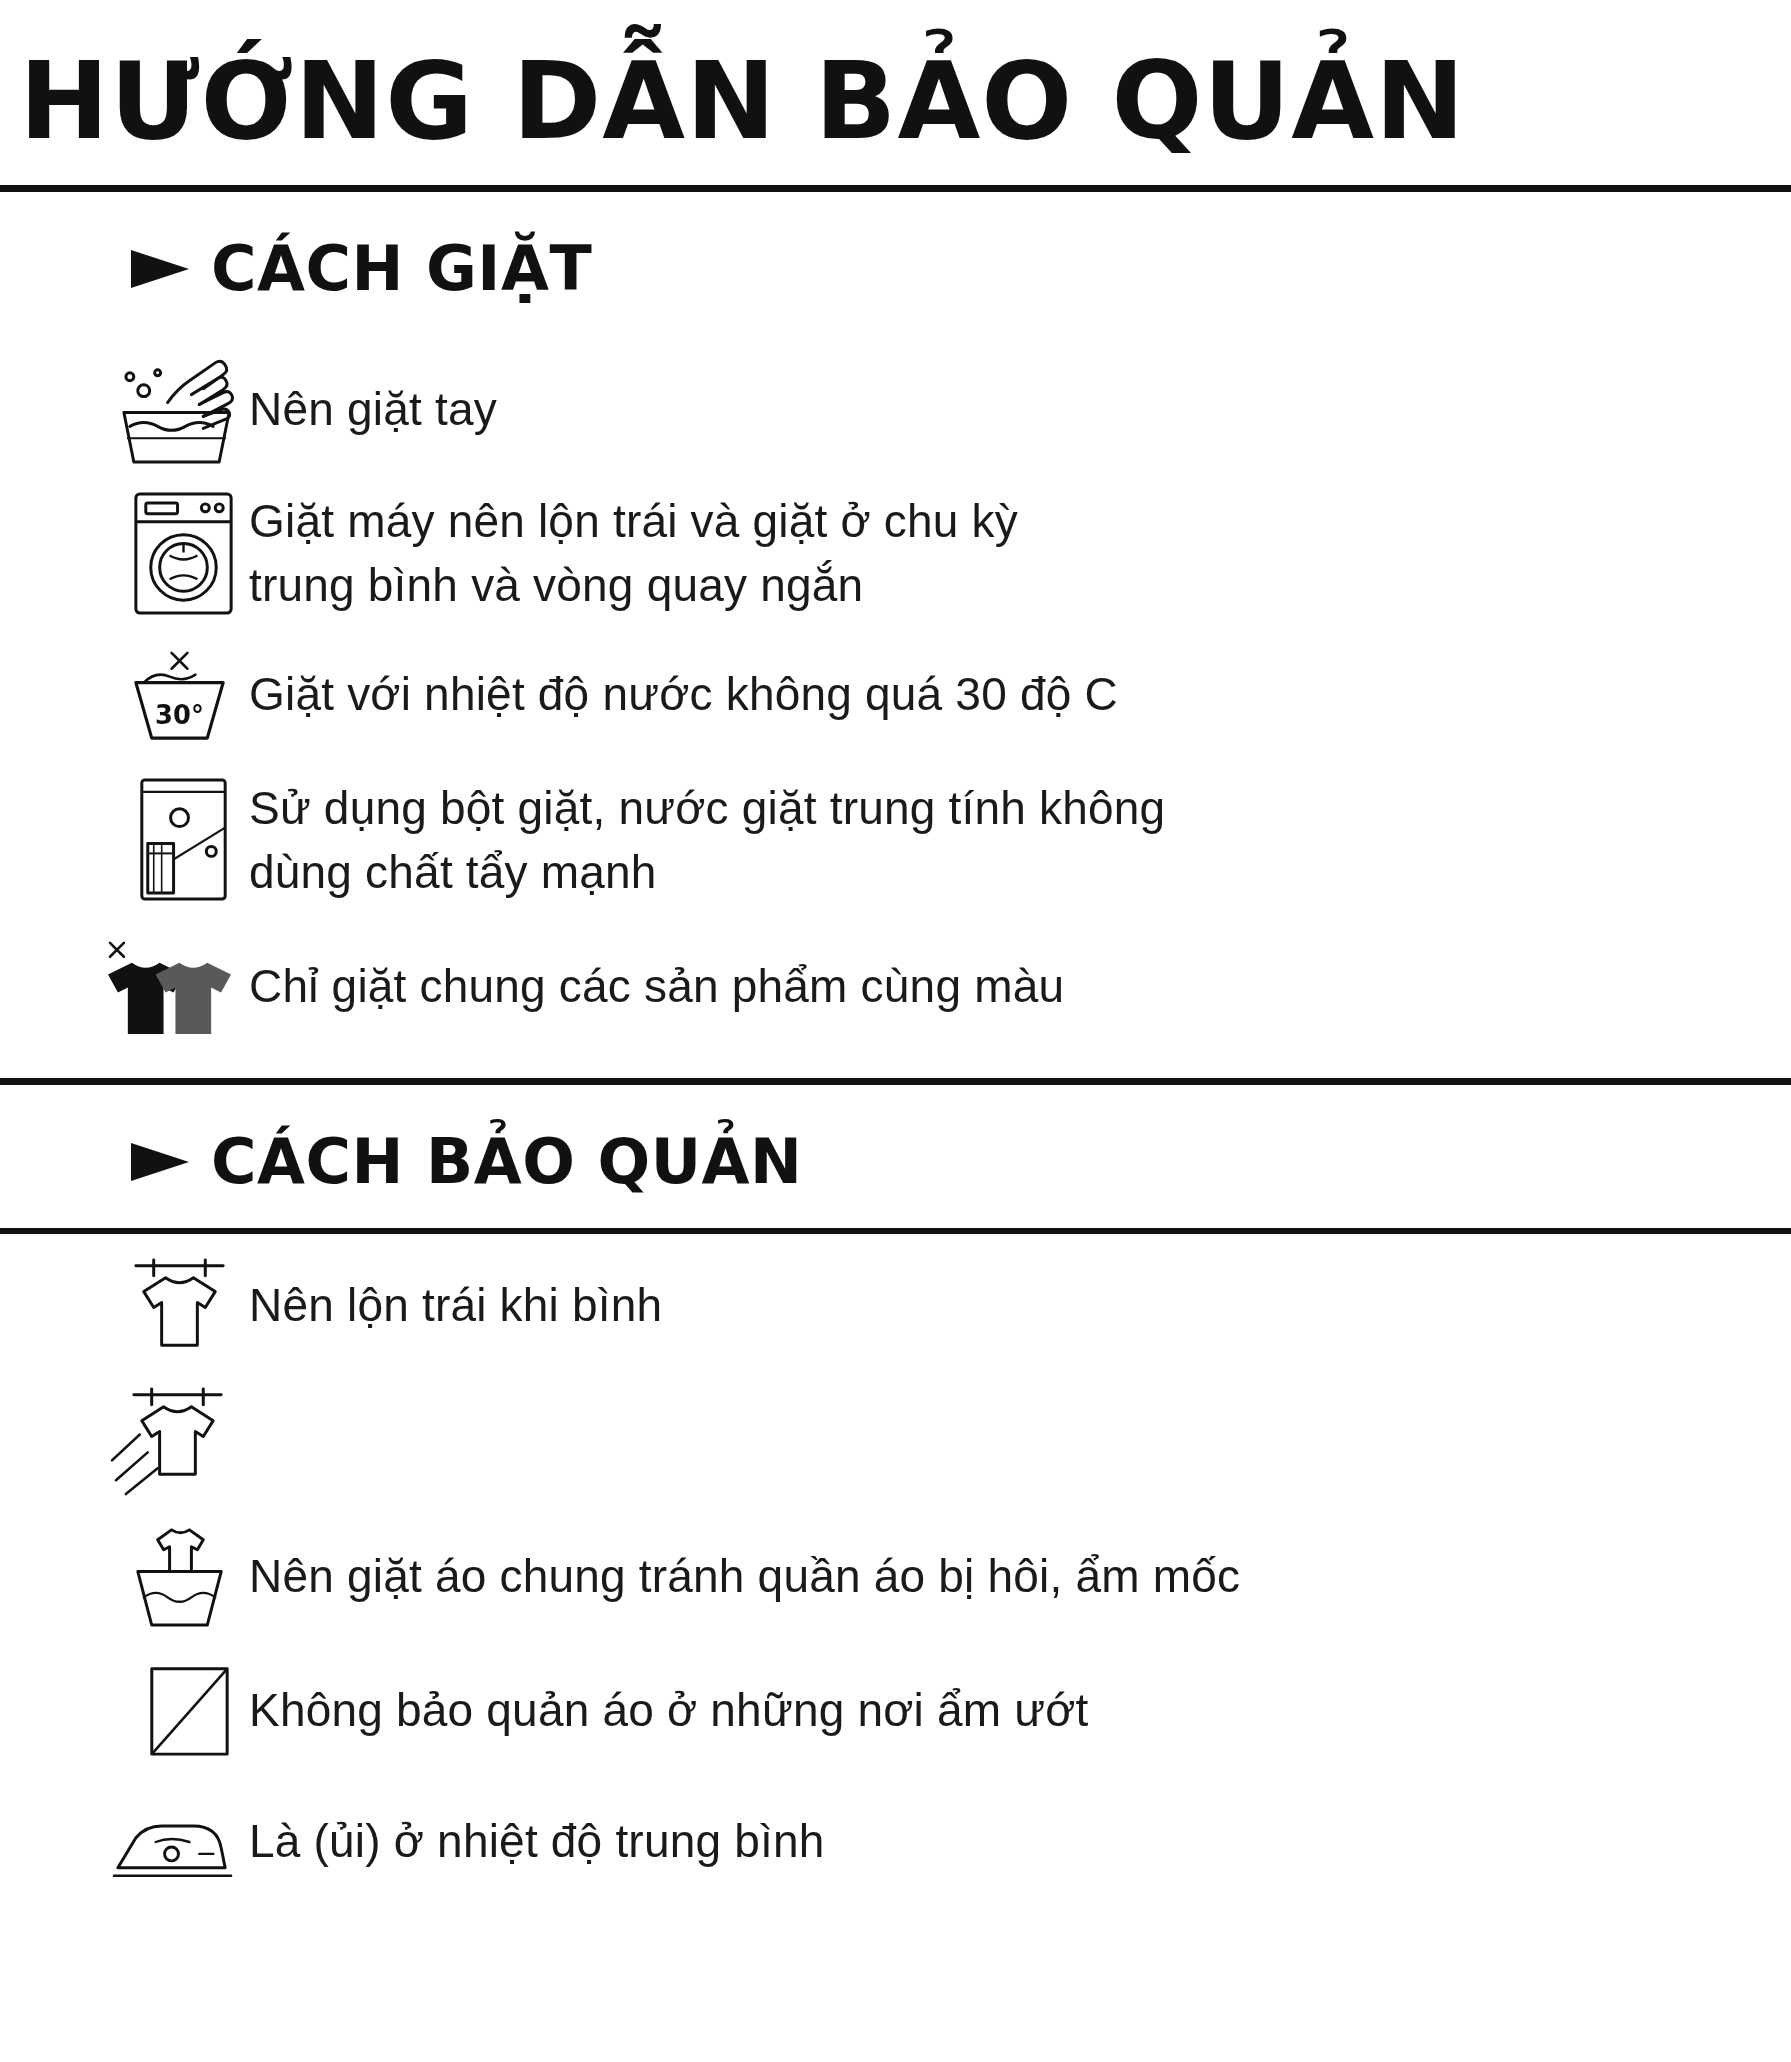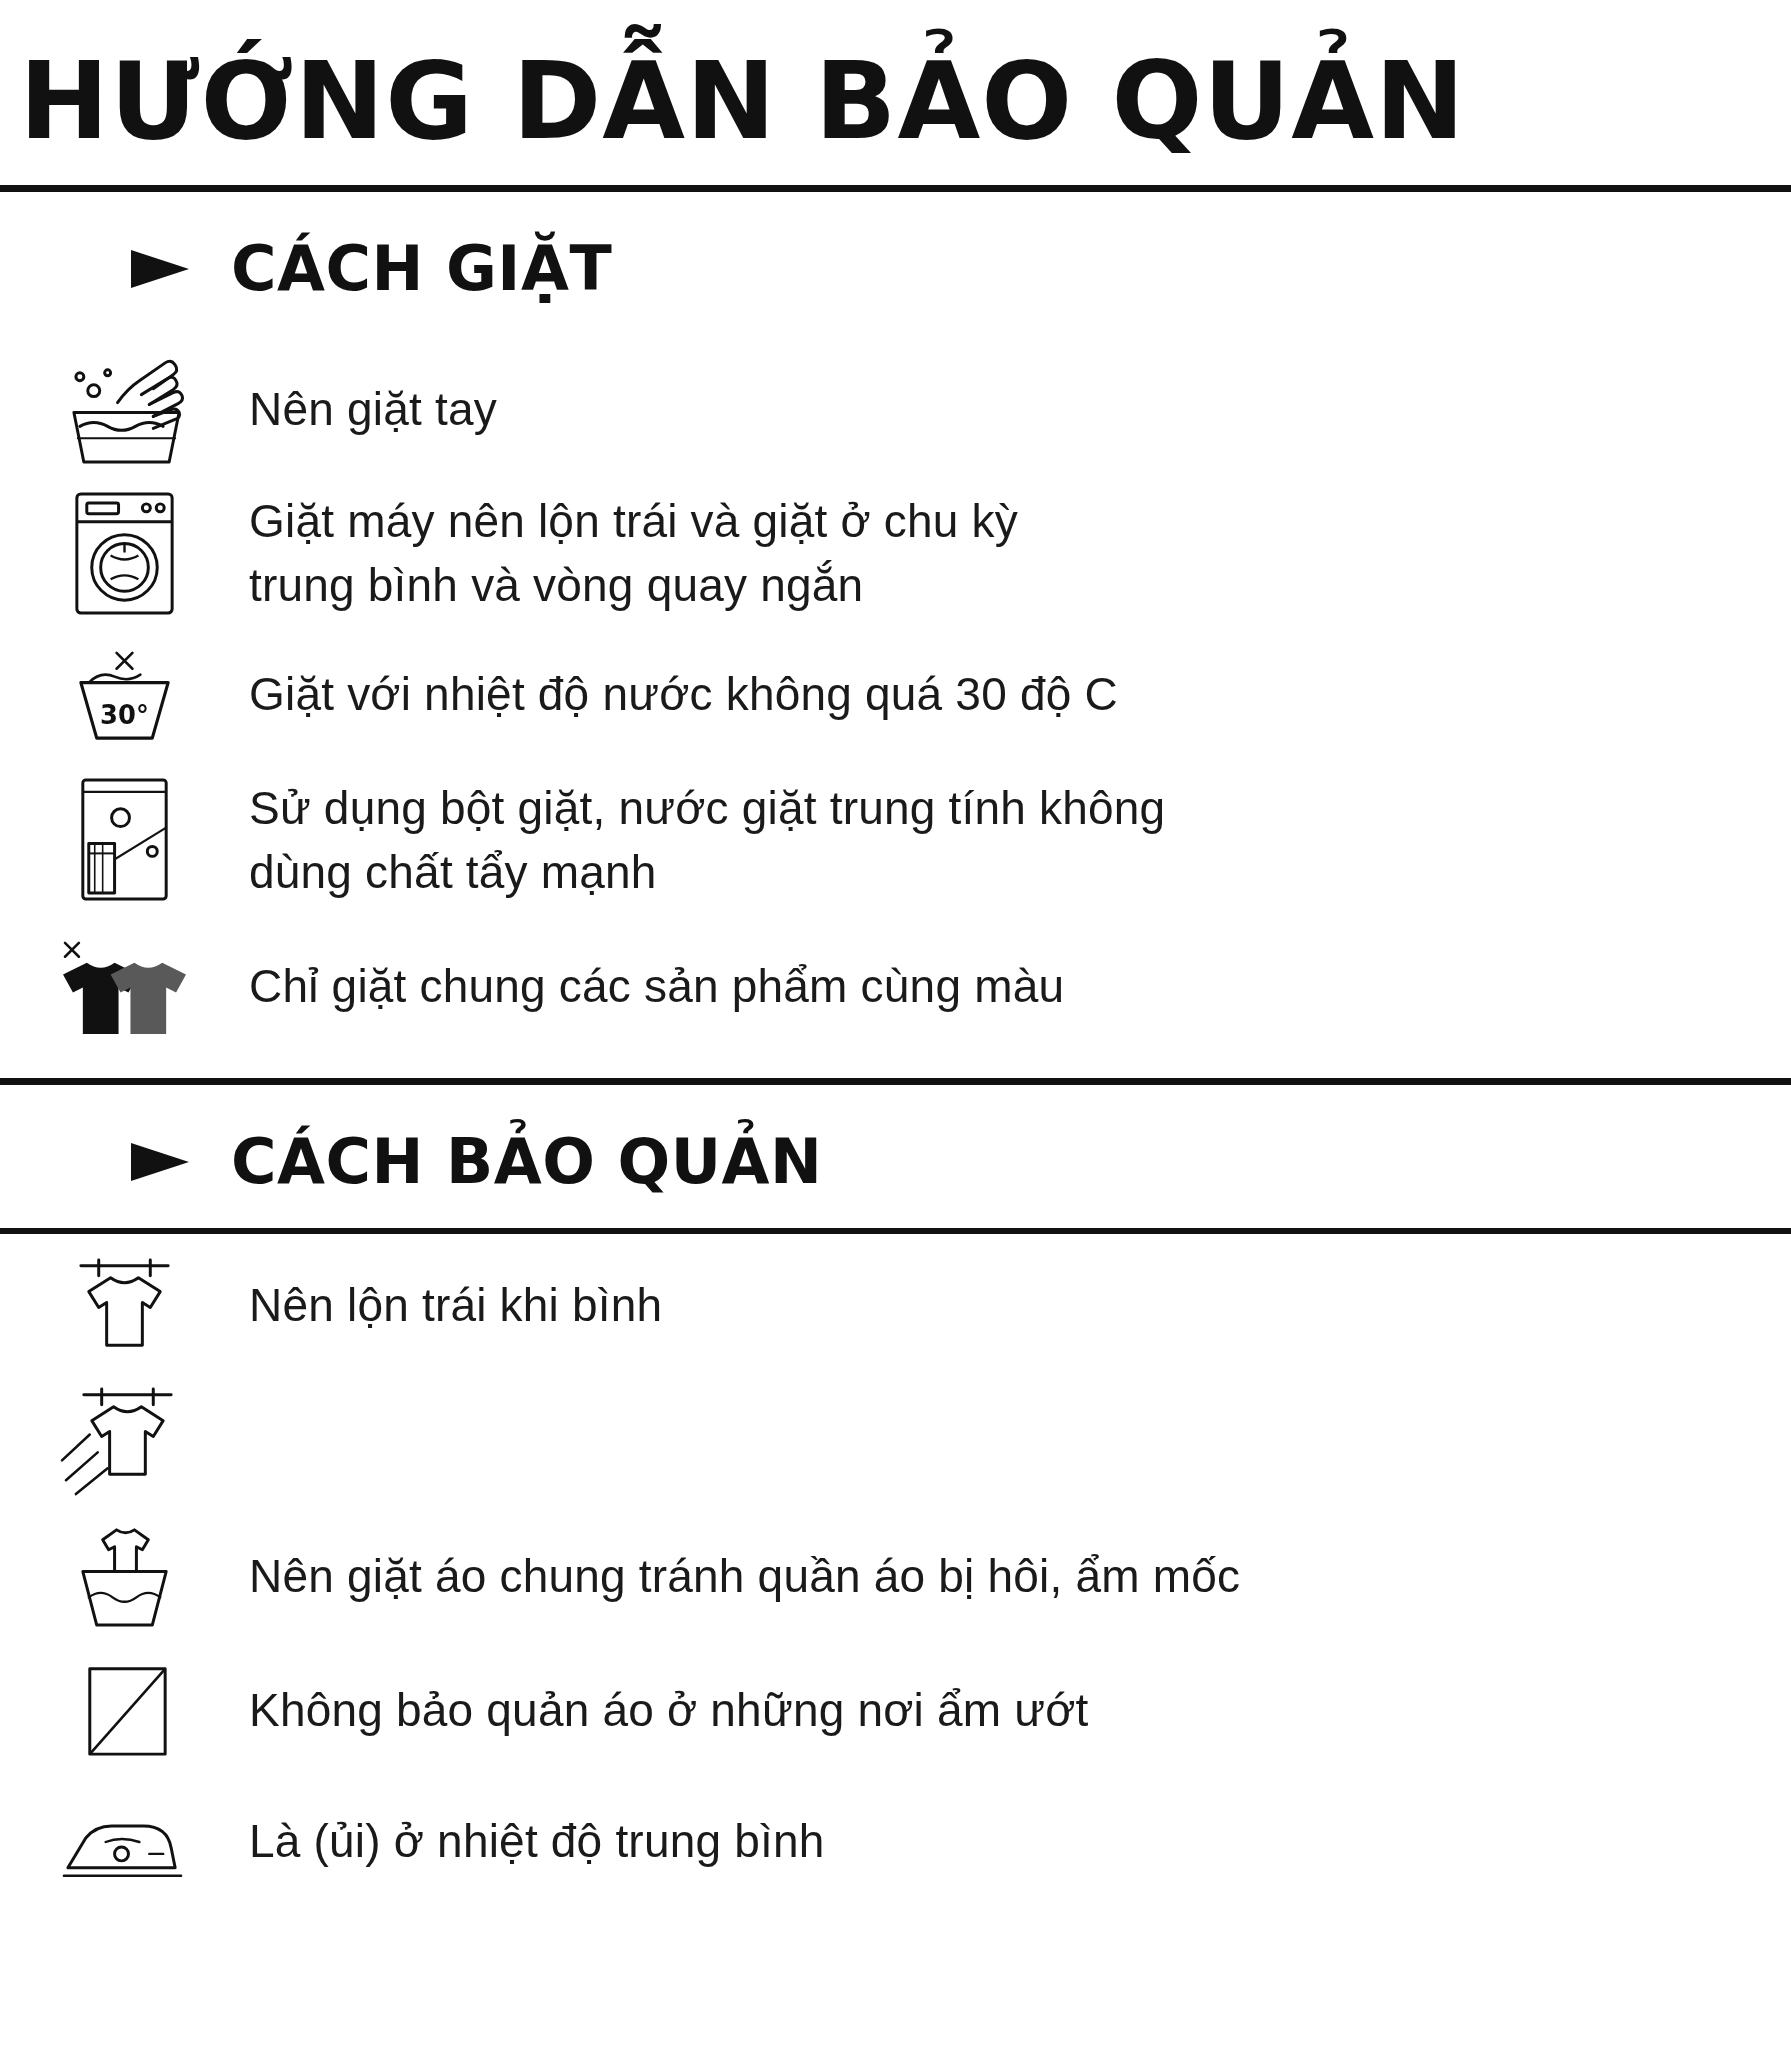--- a/index.html
+++ b/index.html
@@ -46,21 +46,21 @@
   .rule-thin {
     border-top: 6px solid #111111;
     width: 1791px;
     margin: 0;
   }
 
   
   .section-head {
     display: flex;
     align-items: center;
-    gap: 38px;
+    gap: 18px;
     padding: 40px 0 30px 127px;
   }
   .arrow-icon {
     width: 66px;
     height: 46px;
     flex: 0 0 auto;
     display: block;
   }
   .section-head h2 {
     margin: 0;
@@ -79,21 +79,21 @@
     display: flex;
     align-items: center;
     min-height: 119px;
     padding: 6px 32px 6px 0;
   }
   .row .icon-cell {
     width: 249px;
     flex: 0 0 249px;
     display: flex;
     align-items: center;
-    justify-content: center;
+    justify-content: flex-end;
   }
   .row .icon-cell svg {
     display: block;
   }
   .row .text-cell {
     font-size: 46px;
     line-height: 1.38;
     color: #1a1a1a;
     font-weight: 400;
     letter-spacing: 0.2px;

